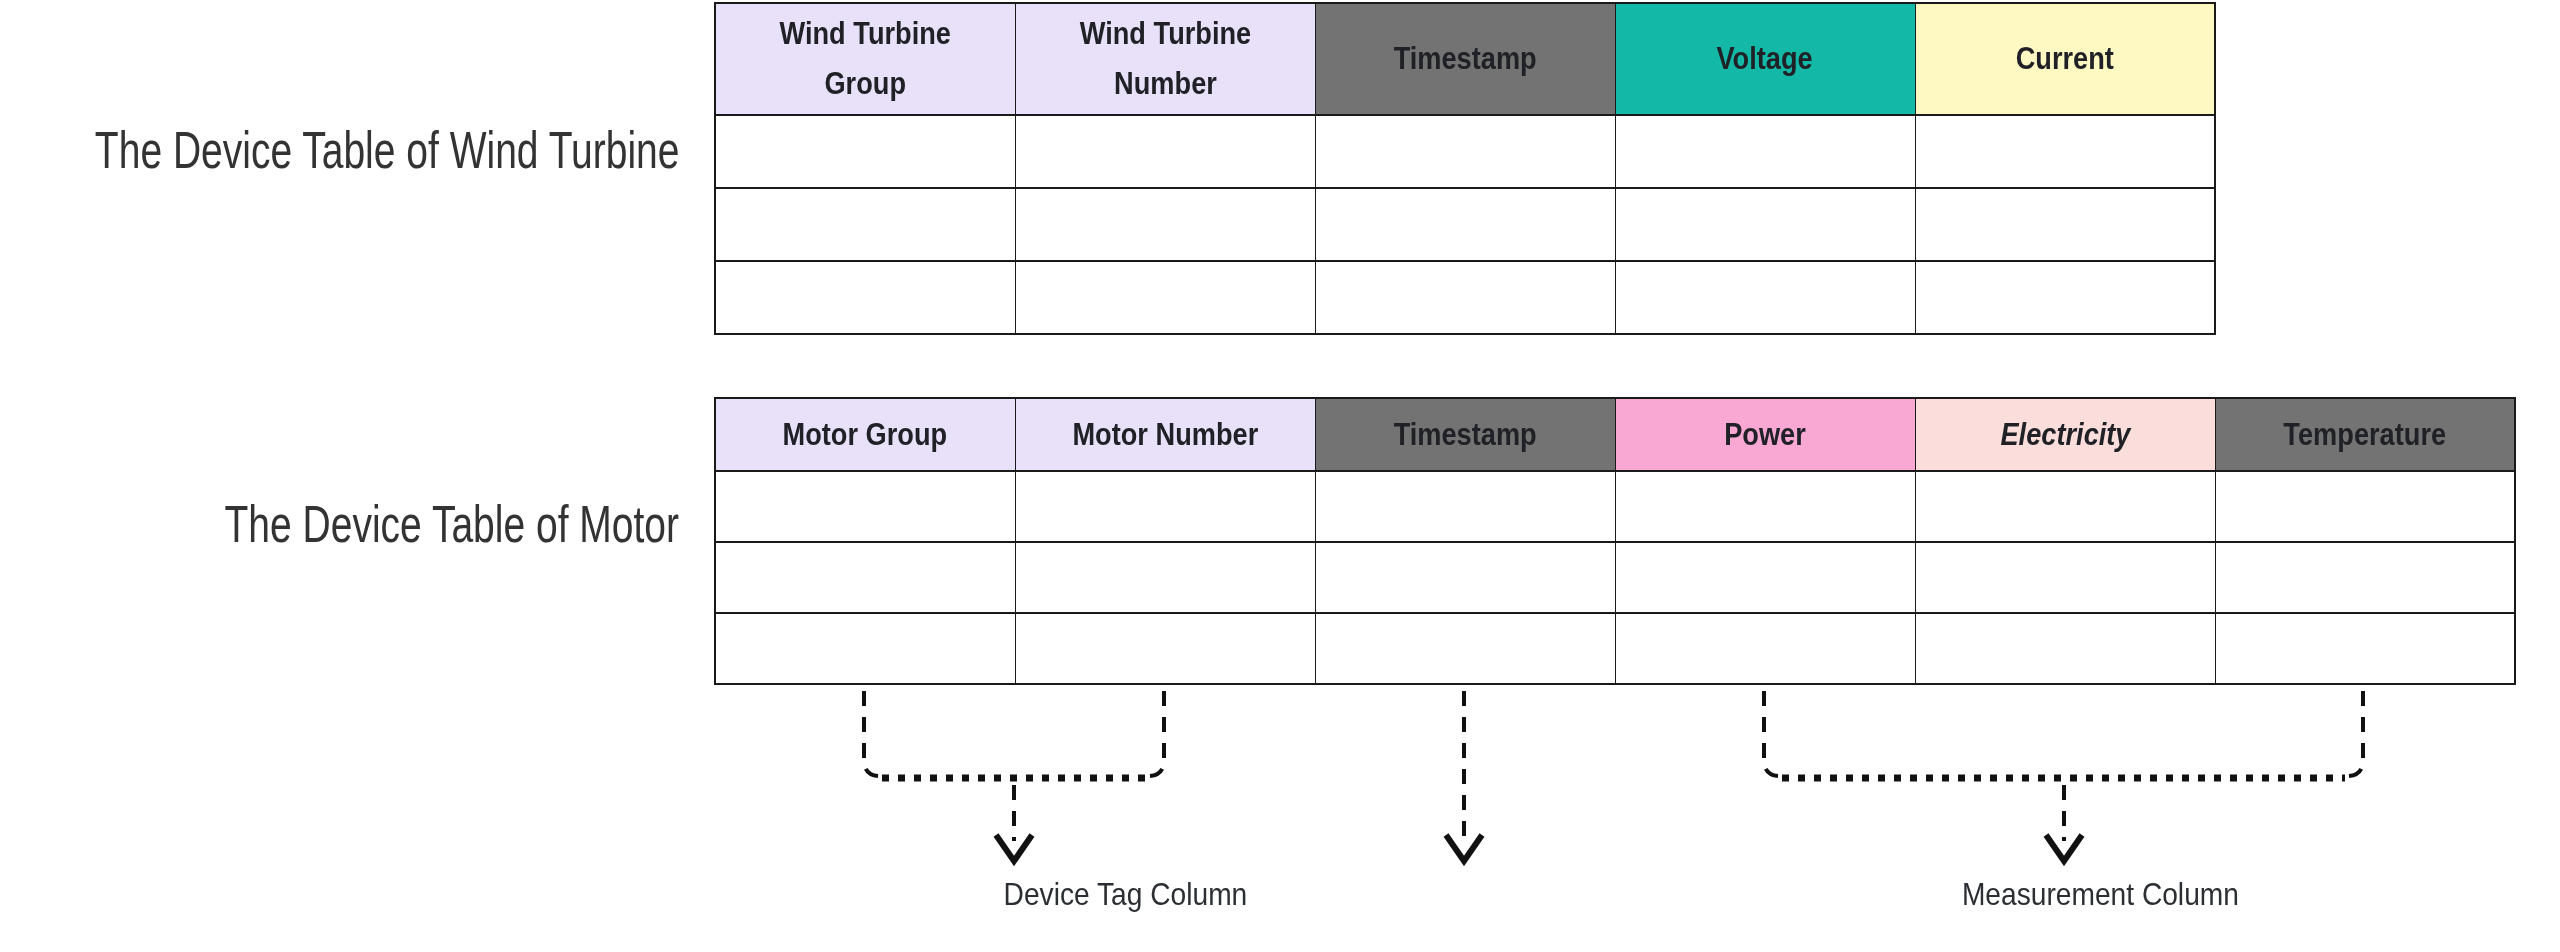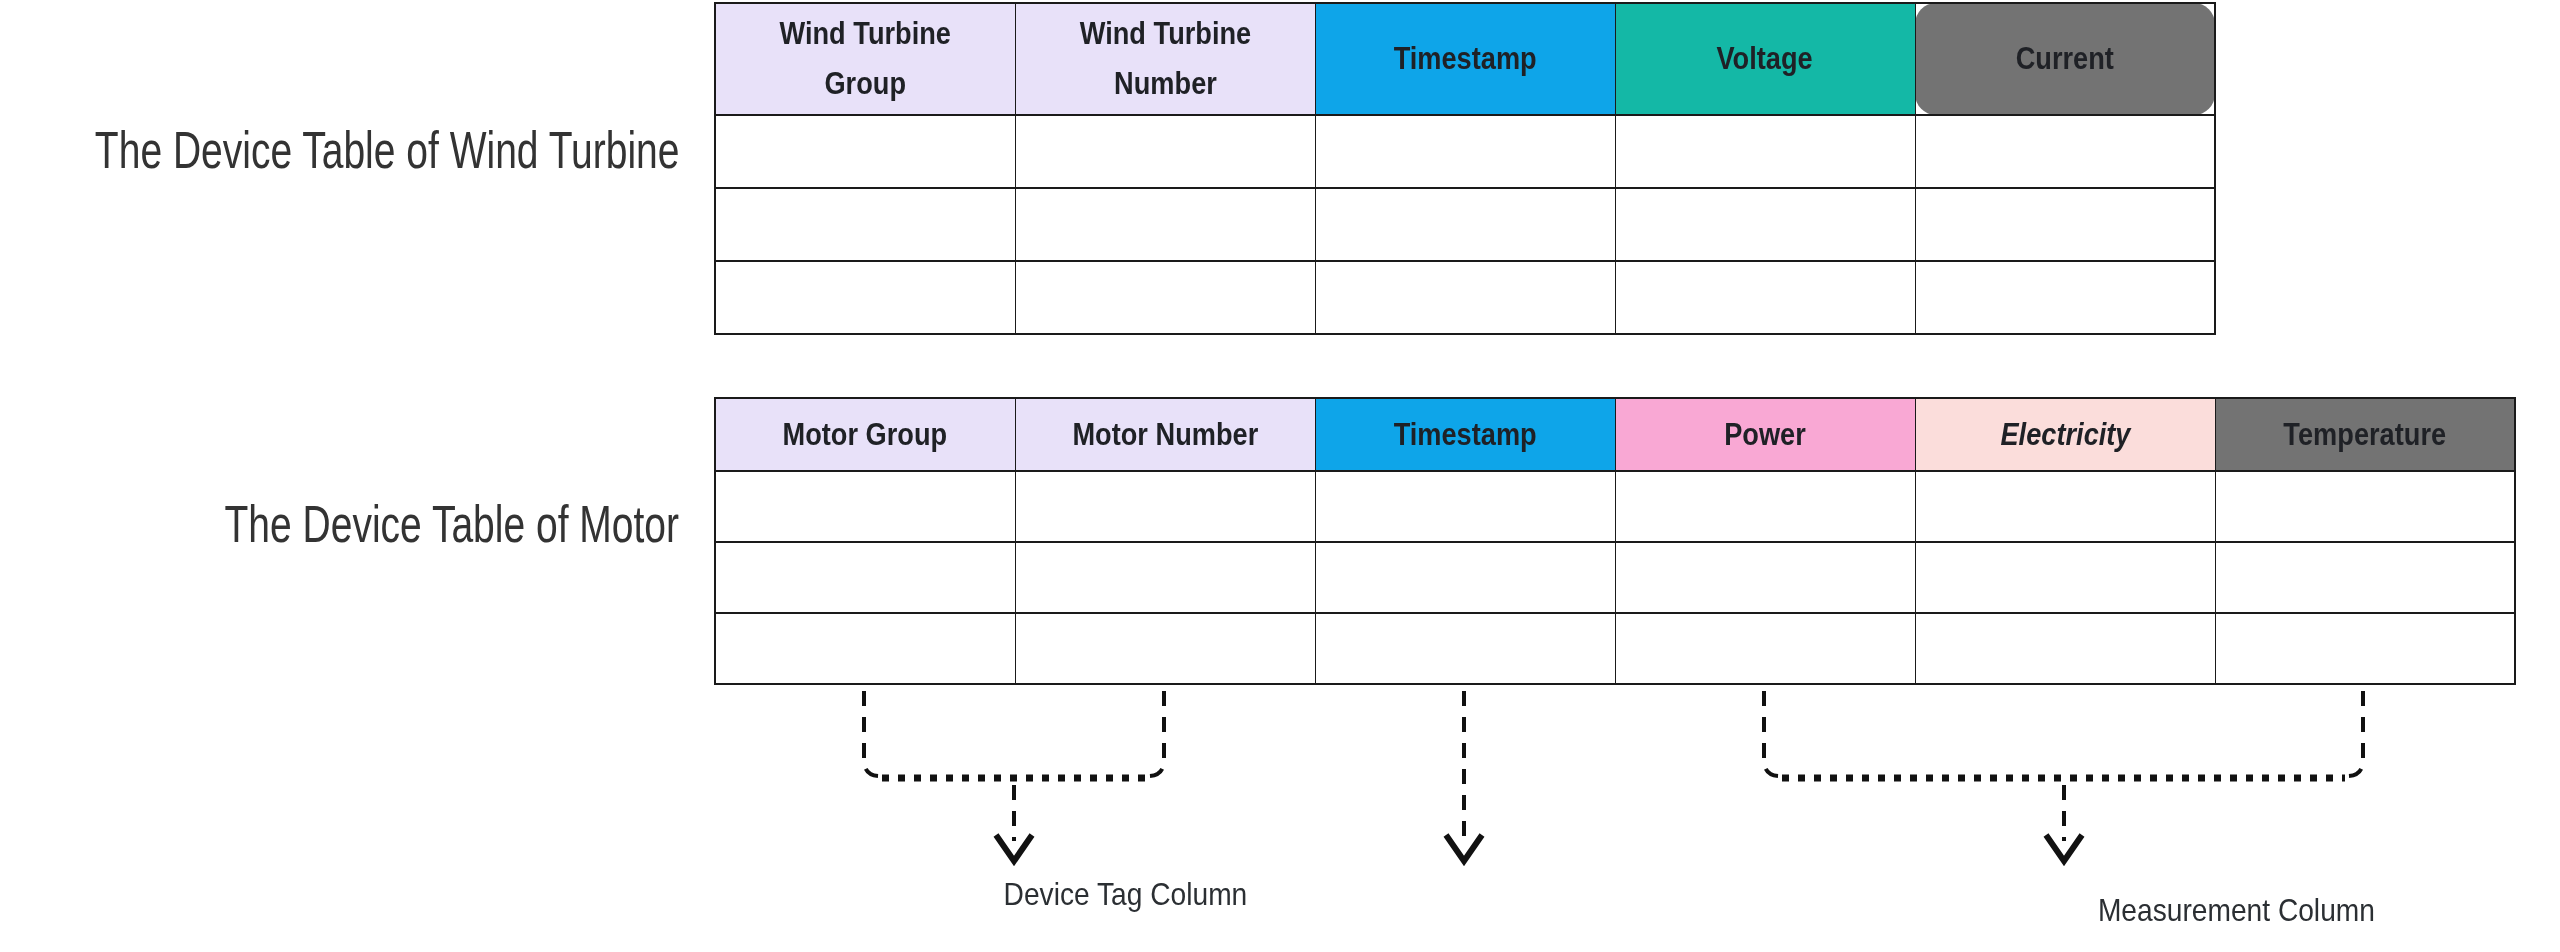--- a/index.html
+++ b/index.html
@@ -53,23 +53,23 @@
     line-height:1.55;
   }
   #table-wind th{height:110px;}
   #table-motor th{height:71px;margin-top:18px;}
   #table-wind td{height:71px;}
   #table-motor td{height:69px;}
   .cond{display:inline-block;transform:scaleX(0.85);transform-origin:50% 50%;}
 
   
   .c-purple{background:#e8e1f9;}
-  .c-peri{background:#0ea5e9;}
+  .c-peri{background:#737373;}
   .c-green{background:#14b8a6;}
-  .c-cream{background:#737373;border-radius:21px;}
+  .c-cream{background:#fef9c3;}
   .c-blue{background:#f9a8d4;}
   .c-pink{background:#fbdddb;font-style:italic;}
   .c-gray{background:#737373;}
 
   
   #annot{
     position:absolute;left:0;top:683px;width:2560px;height:269px;
   }
   .dash-line{stroke:#111111;stroke-width:4;fill:none;stroke-dasharray:15 11;}
   .dot-line{stroke:#111111;stroke-width:7;fill:none;stroke-dasharray:7 9;}
@@ -80,21 +80,21 @@
     top:876px;
     width:500px;
     text-align:right;
     font-size:32px;
     color:#2b2f33;
     white-space:nowrap;
   }
   .annot-label .cond2{display:inline-block;transform:scaleX(0.88);transform-origin:50% 50%;}
   #label-device{left:764px;}
   #label-time{left:1214px;}
-  #label-measure{left:1894px;margin-top:16px;}
+  #label-measure{left:1758px;}
 </style>
 </head>
 <body>
 
 <div id="canvas">
 
   <div id="title-wind" class="side-title">The Device Table of Wind Turbine</div>
   <div id="title-motor" class="side-title">The Device Table of Motor</div>
 
   <table id="table-wind" class="dev-table">

